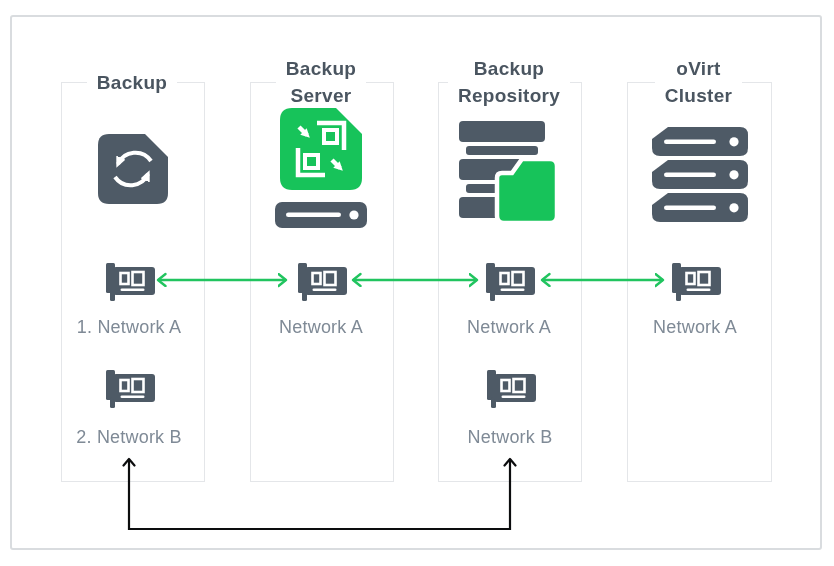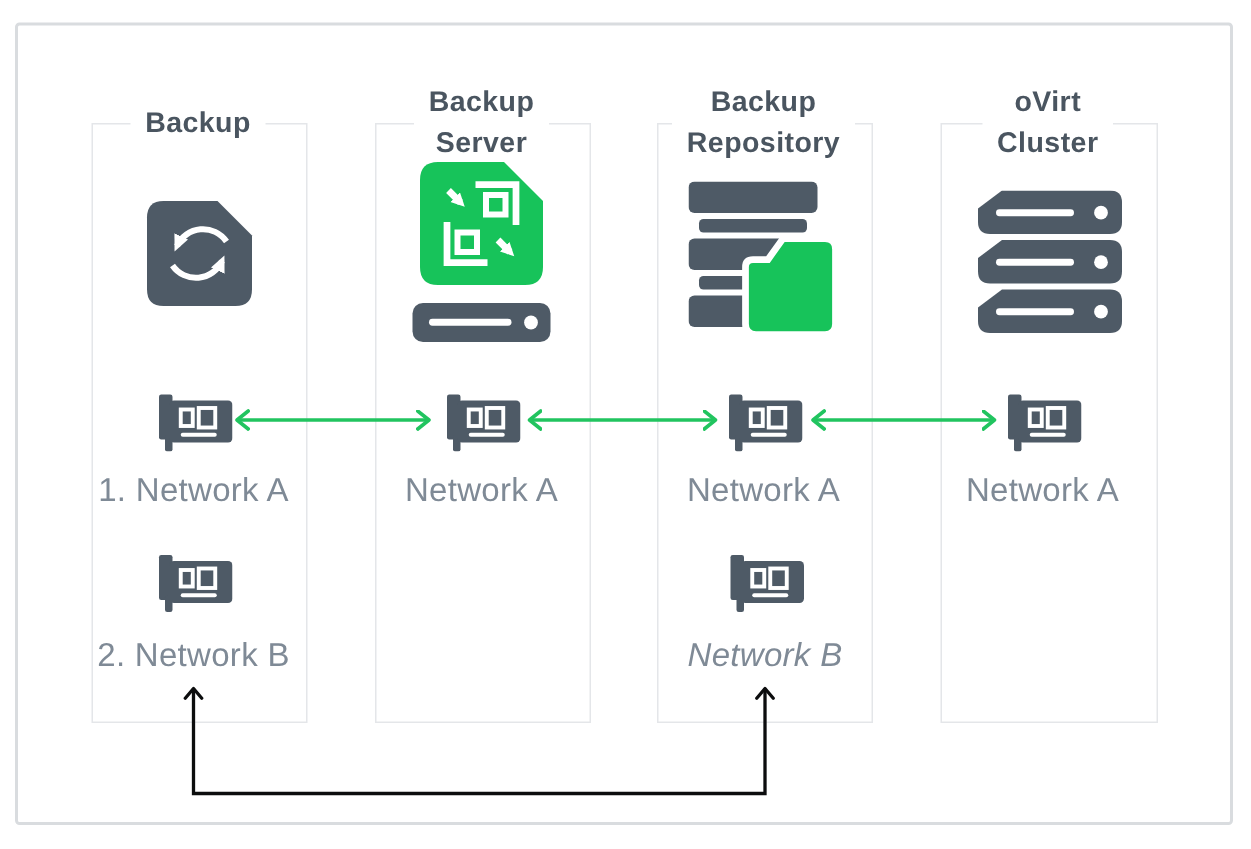--- a/index.html
+++ b/index.html
@@ -31,21 +31,21 @@
   }
   .chip{
     background:#fff;padding:0 10px;
     font-size:19px;font-weight:600;line-height:27px;
     color:var(--title-text);letter-spacing:.3px;
     white-space:pre-line;text-align:center;
   }
   .abs{position:absolute;}
   .lbl{
     position:absolute;width:170px;text-align:center;
-    font-size:22px;color:var(--label-text);letter-spacing:.2px;
+    font-size:18px;color:var(--label-text);letter-spacing:.2px;
     line-height:22px;
   }
   .overlay{position:absolute;left:0;top:0;pointer-events:none;}
   svg{display:block;}
 </style>
 </head>
 <body>
 
 <div class="frame"></div>
 
@@ -203,13 +203,13 @@
     <rect x="3" y="2" width="9" height="30" rx="1.5" style="fill:var(--icon-dark)"></rect>
     <rect x="7" y="29" width="5" height="11" rx="1.5" style="fill:var(--icon-dark)"></rect>
     <rect x="10" y="6" width="42" height="28" rx="3" style="fill:var(--icon-dark)"></rect>
     <rect x="17.5" y="12" width="8" height="11" fill="none" stroke="#fff" stroke-width="2.6"></rect>
     <rect x="29.5" y="11" width="11" height="13" fill="none" stroke="#fff" stroke-width="2.6"></rect>
     <rect x="17.5" y="27.5" width="24" height="2.6" rx="1.3" fill="#fff"></rect>
   </svg>
 </div>
 
 <div class="lbl" style="left:44px;top:426px;">2. Network B</div>
-<div class="lbl" style="left:425px;top:426px;font-style:italic;">Network B</div>
+<div class="lbl" style="left:425px;top:426px;">Network B</div>
 
 </body></html>

